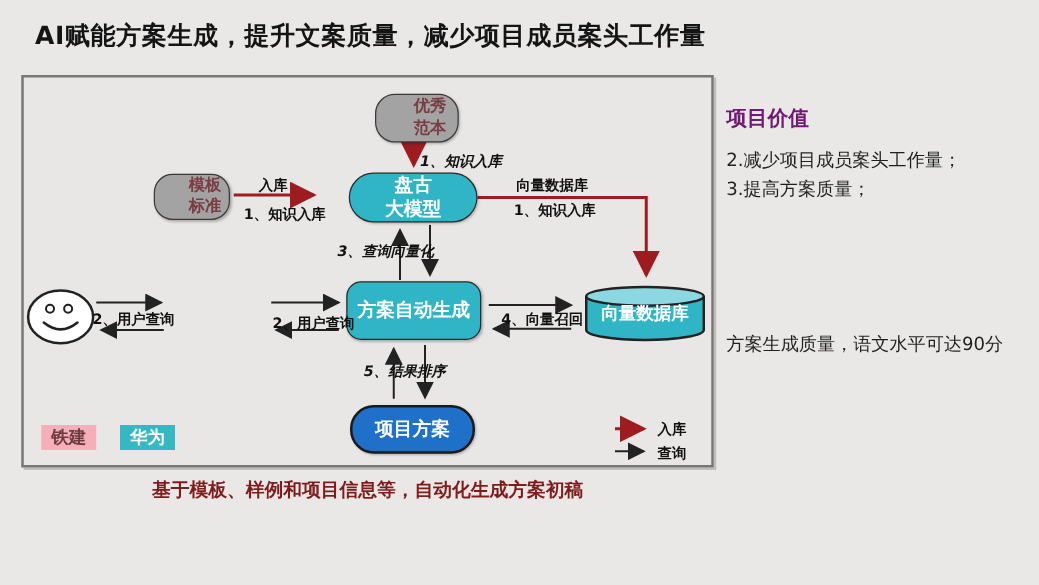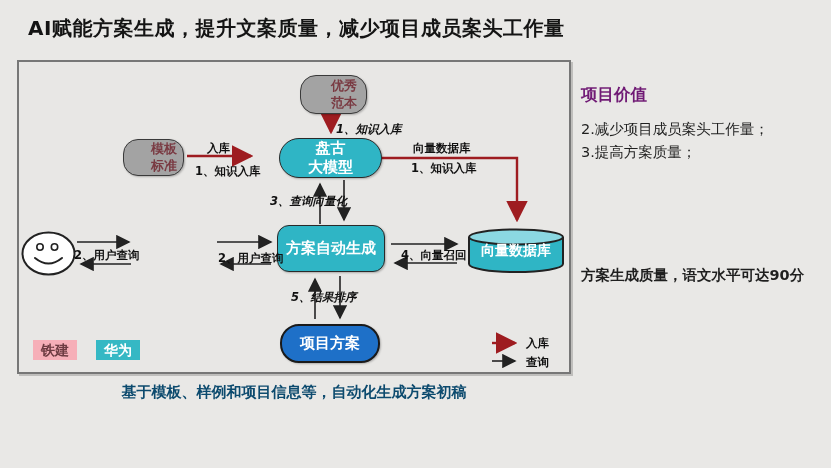--- a/index.html
+++ b/index.html
@@ -53,25 +53,25 @@
   .badge-tiejian { left: 14px; top: 278px; background: #F6AFB8; color: #6d3c42; }
   .badge-huawei  { left: 77px; top: 278px; background: #35B8C4; color: #ffffff; }
   .legend-label { position: absolute; font-size: 11.5px; font-weight: bold; color: #111; }
   .legend-in    { left: 507px; top: 274px; }
   .legend-query { left: 507px; top: 293px; }
   
   .sidebar { position: absolute; left: 581px; top: 84px; width: 246px; }
   .sb-heading { font-size: 16.5px; font-weight: bold; color: #701a75; margin-bottom: 12px; }
   .sb-item { font-size: 14.5px; color: #1f1f1f; line-height: 22.5px; white-space: nowrap; }
   .sb-standard { position: absolute; left: 581px; top: 250px; width: 246px; }
-  .sb-text { font-size: 14.5px; color: #1f1f1f; margin-top: 16px; white-space: nowrap; font-weight: bold; }
+  .sb-text { font-size: 14.5px; color: #1f1f1f; margin-top: 16px; white-space: nowrap; }
   
   .caption {
     position: absolute; left: 17px; top: 383px; width: 554px;
-    text-align: center; font-size: 15px; font-weight: bold; color: #0c4a6e;
+    text-align: center; font-size: 15px; font-weight: bold; color: #7f1d1d;
   }
 </style>
 </head>
 <body>
 
 <div class="slide-title">AI赋能方案生成，提升文案质量，减少项目成员案头工作量</div>
 
 <div class="diagram-box">
 
   <svg class="arrow-layer" width="554" height="314" viewBox="0 0 554 314">

